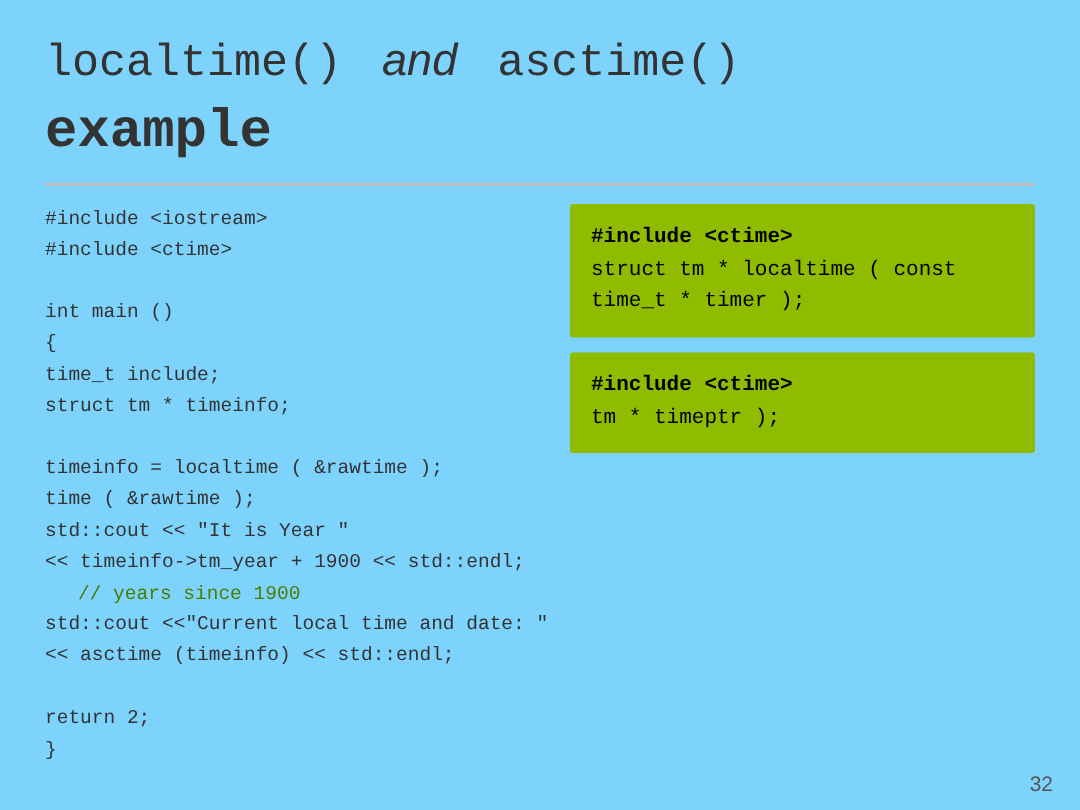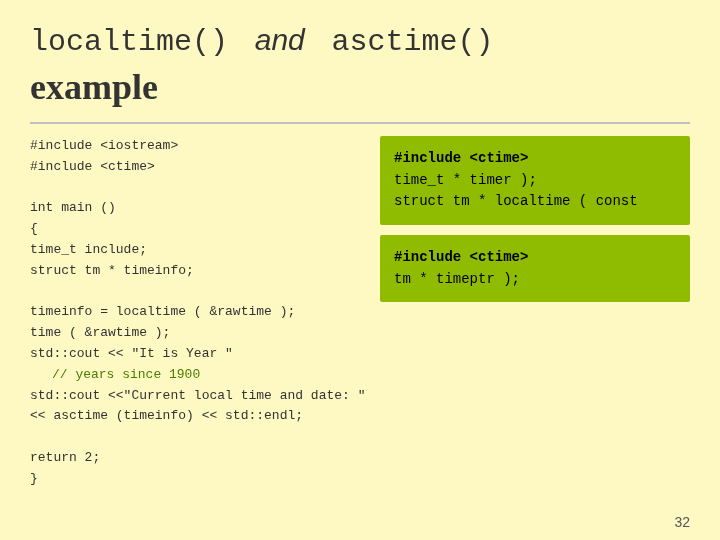--- a/index.html
+++ b/index.html
@@ -7,21 +7,21 @@
       width: 720px;
       height: 540px;
       background: #fff;
       font-family: Arial, sans-serif;
       overflow: hidden;
     }
 
     .slide {
       width: 720px;
       height: 540px;
-      background: #fef9c3;
+      background: #7dd3fc;
       padding: 20px 30px 10px 30px;
       position: relative;
     }
 
     .title-line {
       font-size: 32px;
       font-weight: normal;
       color: #333;
       margin-bottom: 6px;
       font-family: Arial, sans-serif;
@@ -39,21 +39,21 @@
       font-family: Arial, sans-serif;
       font-size: 30px;
       color: #333;
     }
 
     .title-example {
       font-size: 36px;
       font-weight: bold;
       color: #333;
       margin-bottom: 14px;
-      font-family: Liberation Serif, serif;
+      font-family: Liberation Mono, monospace;
     }
 
     .content-area {
       display: flex;
     }
 
     .left-panel {
       flex: 1;
       font-family: 'Courier New', Courier, monospace;
       font-size: 13px;
@@ -90,21 +90,21 @@
     }
 
     .code-block .green-text {
       color: #4a7c00;
       margin-left: 22px;
     }
 
     .page-number {
       position: absolute;
       bottom: 10px;
-      right: 30px;
+      right: 18px;
       font-size: 14px;
       color: #555;
     }
 
     .divider-line {
       width: 100%;
       height: 2px;
       background: #c0c0c0;
       margin-bottom: 12px;
     }
@@ -133,40 +133,41 @@
         <div>#include &lt;ctime&gt;</div>
         <div>&nbsp;</div>
         <div>int main ()</div>
         <div>{</div>
         <div>  time_t include;</div>
         <div>  struct tm * timeinfo;</div>
         <div>&nbsp;</div>
         <div>  timeinfo = localtime ( &amp;rawtime );</div>
         <div>  time ( &amp;rawtime );</div>
         <div>  std::cout &lt;&lt; "It is Year "</div>
+        <div>            &lt;&lt; timeinfo-&gt;tm_year + 1900 &lt;&lt; std::endl;</div>
         <div><span class="green-text">  // years since 1900</span></div>
         <div>  std::cout &lt;&lt;"Current local time and date: "</div>
         <div>  &lt;&lt; asctime (timeinfo) &lt;&lt; std::endl;</div>
         <div>&nbsp;</div>
         <div>  return 2;</div>
         <div>}</div>
       </div>
     </div>
 
     <div class="right-panel">
 
       <div class="green-box">
         <div>
           <span class="bold-kw">#include &lt;ctime&gt;</span>
         </div>
         <div>
-          time_t * timer );
+          struct tm * localtime ( const
         </div>
         <div>
-          struct tm * localtime ( const
+          time_t * timer );
         </div>
       </div>
 
       <div class="green-box">
         <div>
           <span class="bold-kw">#include &lt;ctime&gt;</span>
         </div>
         <div>
           tm * timeptr );
         </div>

